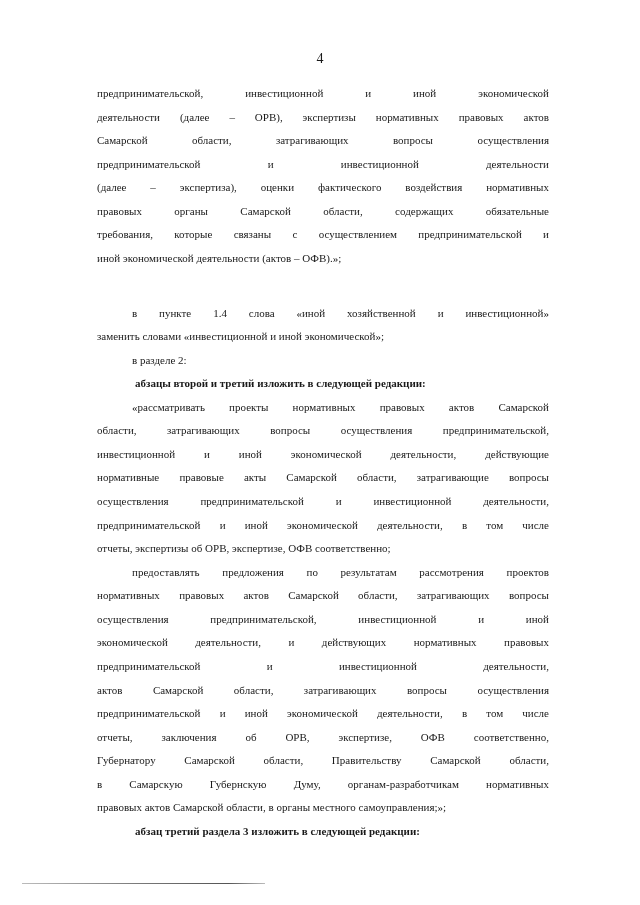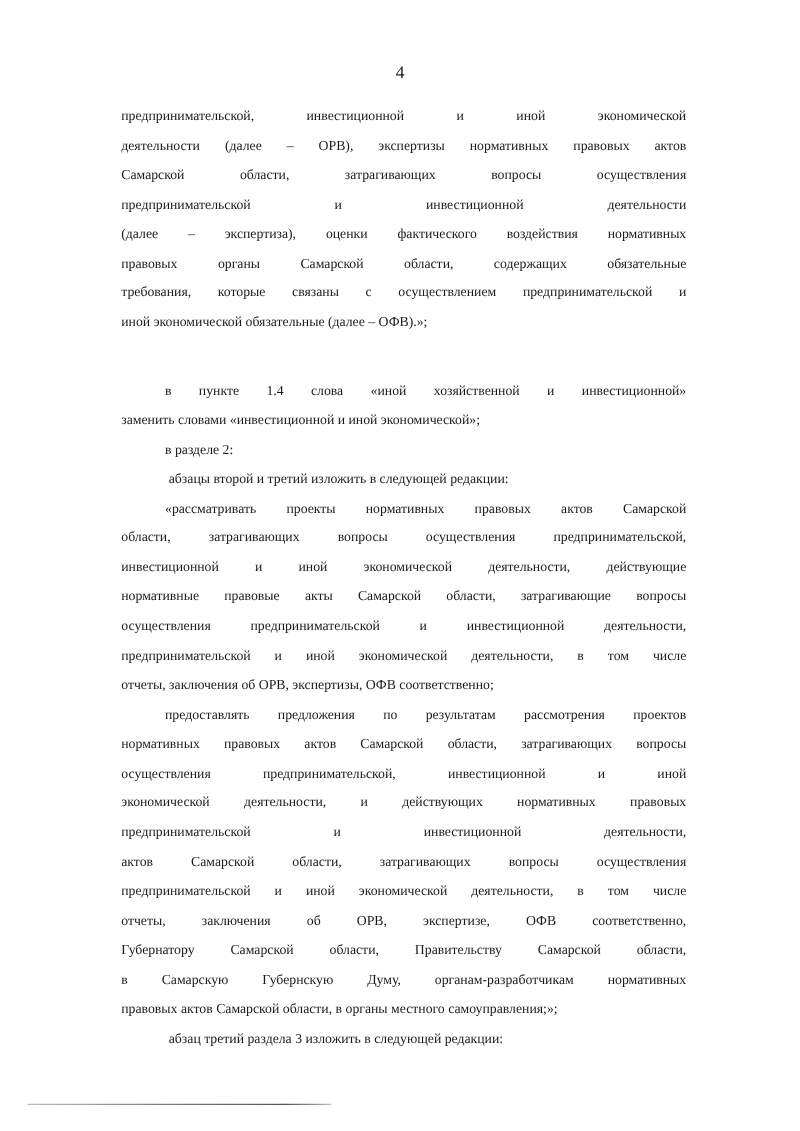--- a/index.html
+++ b/index.html
@@ -14,51 +14,51 @@
     .body-text {
       position: absolute; top: 82px; left: 97px; width: 452px;
       font-size: 11px; line-height: 23.57px;
     }
     .line {
       display: block; white-space: nowrap; text-align: justify; text-align-last: justify;
       height: 23.57px; overflow: visible;
     }
     .line.last { text-align-last: left; }
     .line.indent { padding-left: 35px; }
-    .line.indent2 { padding-left: 38px; }
+    .line.indent2 { padding-left: 38px; font-weight: bold; }
     .footnote-rule {
       position: absolute; left: 22px; top: 883px; width: 243px; height: 1px;
       background: linear-gradient(90deg, #bbb, #777 50%, #555 85%, #bbb);
     }
   </style>
 </head>
 <body>
 
 <div class="page-number">4</div>
 
 <div class="body-text">
   <span class="line" style="white-space: normal; overflow: hidden;">предпринимательской, инвестиционной и иной экономической</span>
   <span class="line" style="white-space: normal; overflow: hidden;">деятельности (далее – ОРВ), экспертизы нормативных правовых актов</span>
   <span class="line" style="white-space: normal; overflow: hidden;">Самарской области, затрагивающих вопросы осуществления</span>
   <span class="line" style="white-space: normal; overflow: hidden;">предпринимательской и инвестиционной деятельности</span>
   <span class="line" style="white-space: normal; overflow: hidden;">(далее – экспертиза), оценки фактического воздействия нормативных</span>
   <span class="line" style="white-space: normal; overflow: hidden;">правовых органы Самарской области, содержащих обязательные</span>
   <span class="line" style="white-space: normal; overflow: hidden;">требования, которые связаны с осуществлением предпринимательской и</span>
-  <span class="line last" style="white-space: normal; overflow: hidden;">иной экономической обязательные (далее – ОФВ).»;</span>
+  <span class="line last" style="white-space: normal; overflow: hidden;">иной экономической деятельности (актов – ОФВ).»;</span>
   <span class="line indent" style="white-space: normal; overflow: hidden; margin-top: 31px;">в пункте 1.4 слова «иной хозяйственной и инвестиционной»</span>
   <span class="line last" style="white-space: normal; overflow: hidden;">заменить словами «инвестиционной и иной экономической»;</span>
   <span class="line indent last" style="white-space: normal; overflow: hidden;">в разделе 2:</span>
   <span class="line indent2 last" style="white-space: normal; overflow: hidden;">абзацы второй и третий изложить в следующей редакции:</span>
   <span class="line indent" style="white-space: normal; overflow: hidden;">«рассматривать проекты нормативных правовых актов Самарской</span>
   <span class="line" style="white-space: normal; overflow: hidden;">области, затрагивающих вопросы осуществления предпринимательской,</span>
   <span class="line" style="white-space: normal; overflow: hidden;">инвестиционной и иной экономической деятельности, действующие</span>
   <span class="line" style="white-space: normal; overflow: hidden;">нормативные правовые акты Самарской области, затрагивающие вопросы</span>
   <span class="line" style="white-space: normal; overflow: hidden;">осуществления предпринимательской и инвестиционной деятельности,</span>
   <span class="line" style="white-space: normal; overflow: hidden;">предпринимательской и иной экономической деятельности, в том числе</span>
-  <span class="line last" style="white-space: normal; overflow: hidden;">отчеты, заключения об ОРВ, экспертизы, ОФВ соответственно;</span>
+  <span class="line last" style="white-space: normal; overflow: hidden;">отчеты, экспертизы об ОРВ, экспертизе, ОФВ соответственно;</span>
   <span class="line indent" style="white-space: normal; overflow: hidden;">предоставлять предложения по результатам рассмотрения проектов</span>
   <span class="line" style="white-space: normal; overflow: hidden;">нормативных правовых актов Самарской области, затрагивающих вопросы</span>
   <span class="line" style="white-space: normal; overflow: hidden;">осуществления предпринимательской, инвестиционной и иной</span>
   <span class="line" style="white-space: normal; overflow: hidden;">экономической деятельности, и действующих нормативных правовых</span>
   <span class="line" style="white-space: normal; overflow: hidden;">предпринимательской и инвестиционной деятельности,</span>
   <span class="line" style="white-space: normal; overflow: hidden;">актов Самарской области, затрагивающих вопросы осуществления</span>
   <span class="line" style="white-space: normal; overflow: hidden;">предпринимательской и иной экономической деятельности, в том числе</span>
   <span class="line" style="white-space: normal; overflow: hidden;">отчеты, заключения об ОРВ, экспертизе, ОФВ соответственно,</span>
   <span class="line" style="white-space: normal; overflow: hidden;">Губернатору Самарской области, Правительству Самарской области,</span>
   <span class="line" style="white-space: normal; overflow: hidden;">в Самарскую Губернскую Думу, органам-разработчикам нормативных</span>

